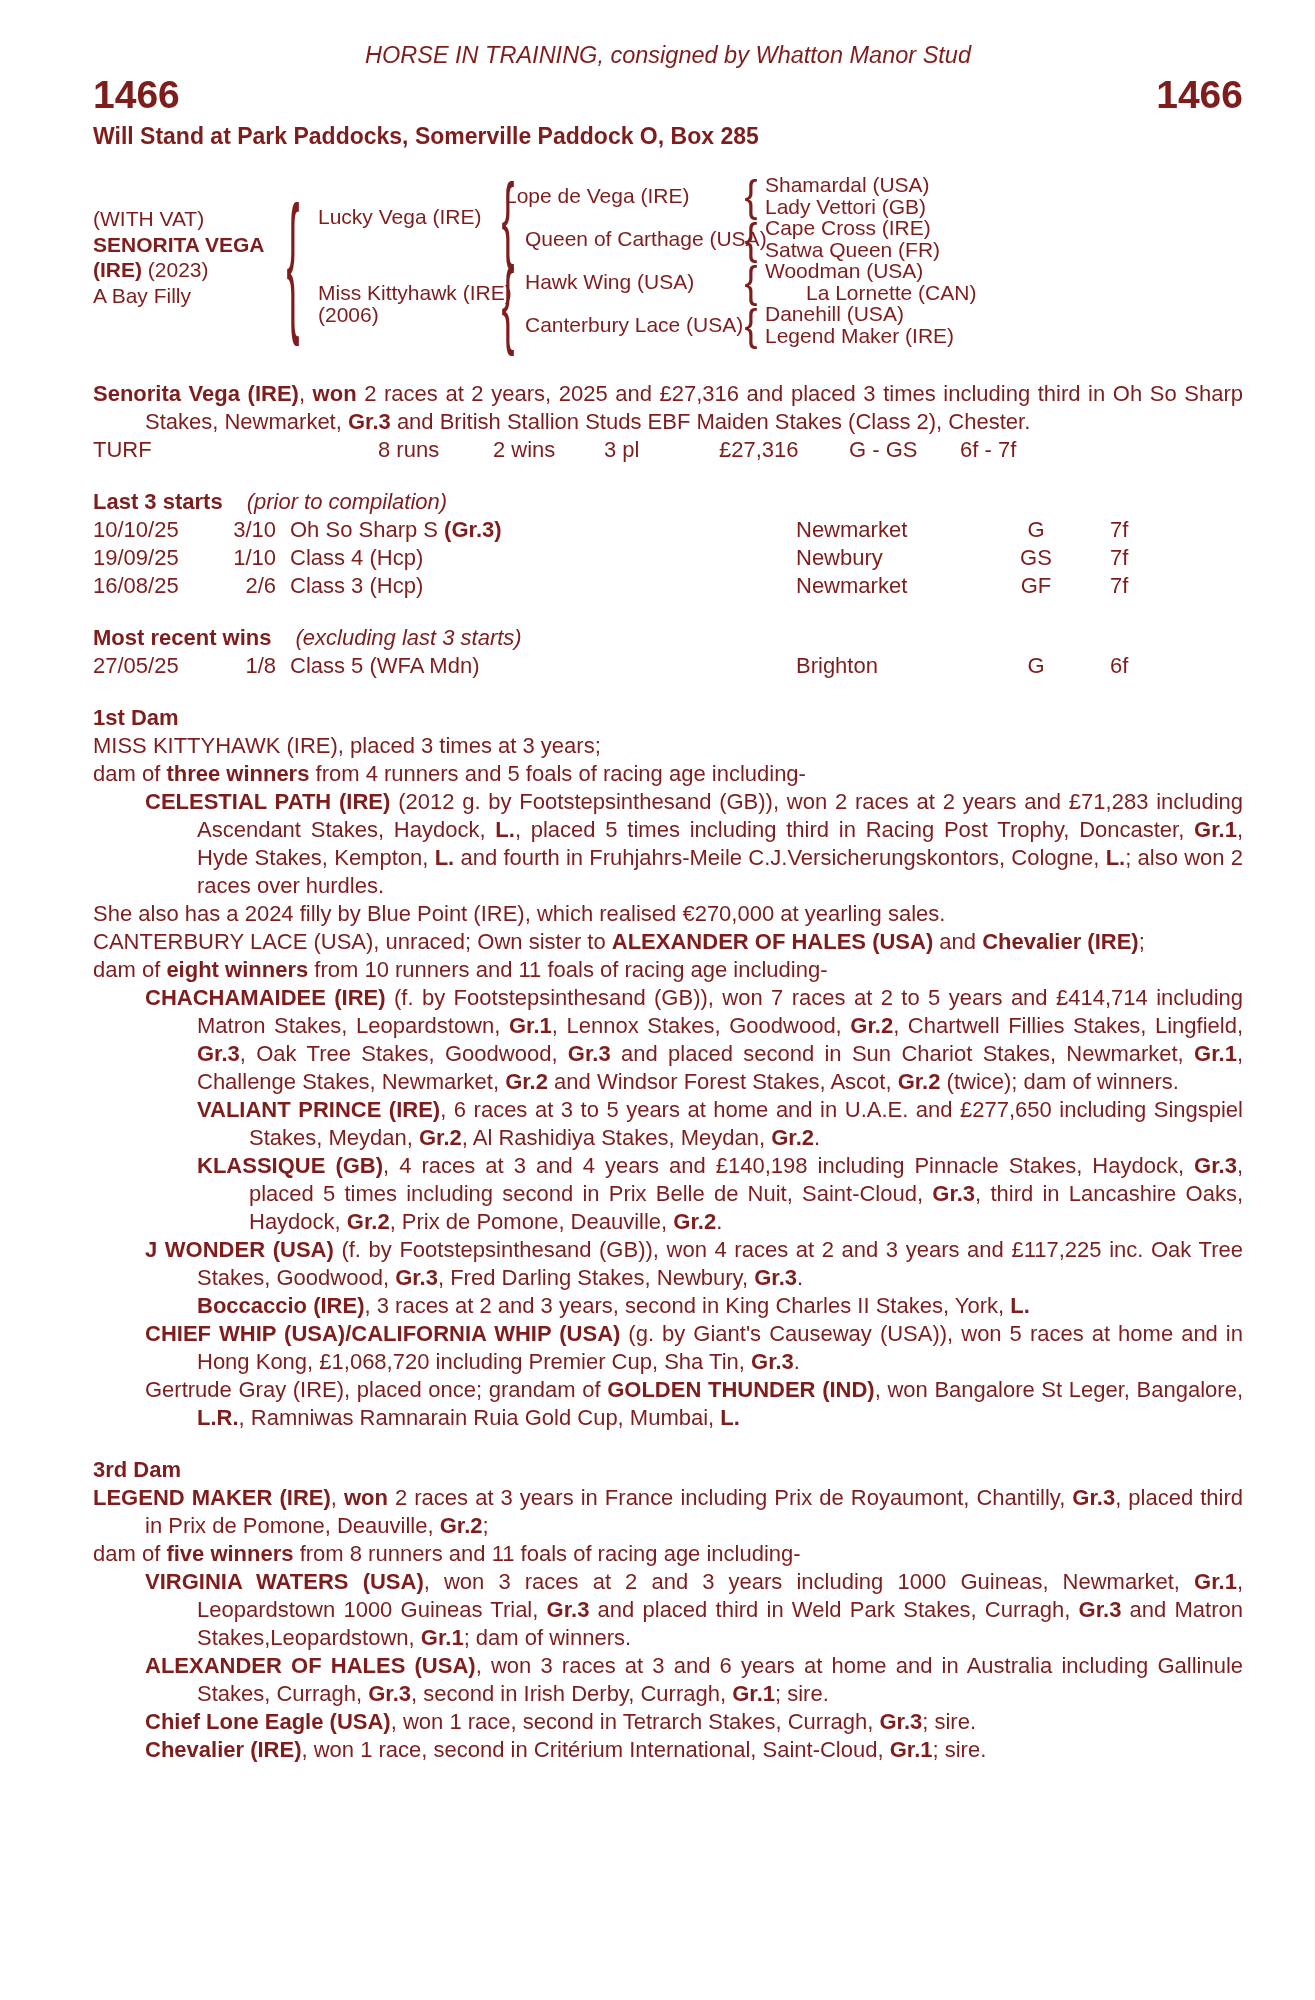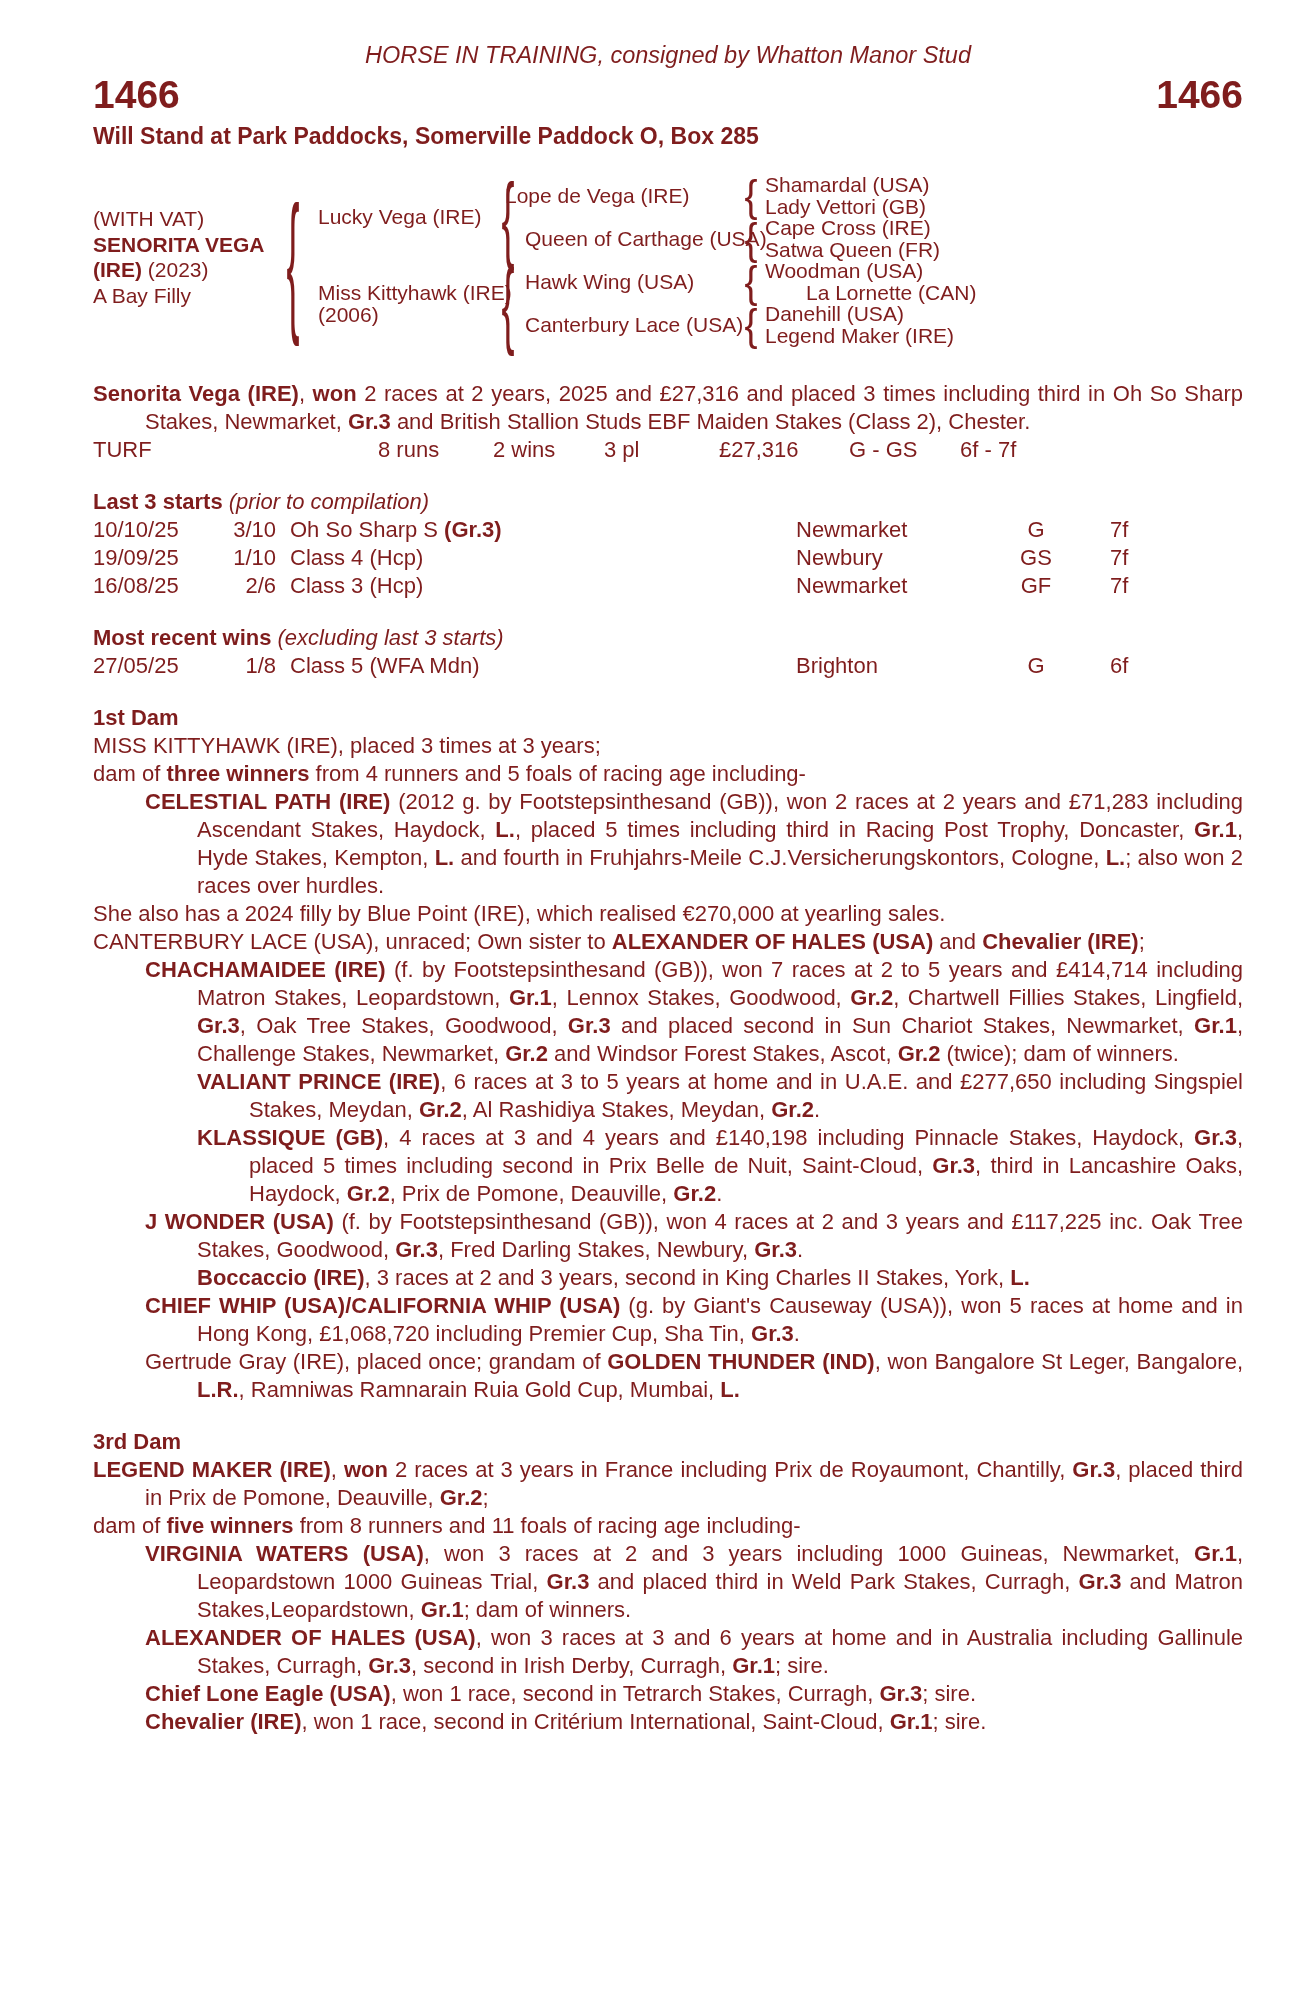--- a/index.html
+++ b/index.html
@@ -33,21 +33,21 @@
   .p-l1{padding-left:104px;text-indent:-52px;}
   .p-l2{padding-left:156px;text-indent:-52px;}
   .summary{margin-top:30px;}
 
   .bha-heading{font-weight:bold;margin-top:24px;}
   .turf-row{display:flex;}
   .tc{flex:0 0 auto;white-space:nowrap;}
   .tc0{width:285px}.tc1{width:115px}.tc2{width:111px}.tc3{width:115px}.tc4{width:130px}.tc5{width:111px}.tc6{flex:1}
 
   .section-heading{margin-top:24px;}
-  .section-heading .note{font-style:italic;margin-left:6px;}
+  .section-heading .note{font-style:italic;margin-left:24px;}
 
   .race-row{display:flex;}
   .c-date{width:104px;flex:0 0 auto;}
   .c-pos{width:79px;flex:0 0 auto;text-align:right;}
   .c-race{width:520px;flex:0 0 auto;padding-left:14px;box-sizing:border-box;}
   .c-course{width:210px;flex:0 0 auto;}
   .c-going{width:60px;flex:0 0 auto;text-align:center;}
   .c-dist{flex:1;padding-left:44px;box-sizing:border-box;}
 
   .dam-heading{font-weight:bold;margin-top:24px;}
@@ -160,20 +160,21 @@
       </div>
     </div>
 
   <div id="dams">
       <div class="dam-heading">1st Dam</div>
       <div class="para p-flush"><span>MISS KITTYHAWK (IRE), placed 3 times at 3 years;</span></div>
       <div class="para p-flush"><span>dam of </span><span class="b">three winners</span><span> from 4 runners and 5 foals of racing age including-</span></div>
       <div class="para p-l1"><span class="b">CELESTIAL PATH (IRE)</span><span> (2012 g. by Footstepsinthesand (GB)), won 2 races at 2 years and £71,283 including Ascendant Stakes, Haydock, </span><span class="b">L.</span><span>, placed 5 times including third in Racing Post Trophy, Doncaster, </span><span class="b">Gr.1</span><span>, Hyde Stakes, Kempton, </span><span class="b">L.</span><span> and fourth in Fruhjahrs-Meile C.J.Versicherungskontors, Cologne, </span><span class="b">L.</span><span>; also won 2 races over hurdles.</span></div>
       <div class="para p-flush"><span>She also has a 2024 filly by Blue Point (IRE), which realised €270,000 at yearling sales.</span></div>
       <div class="para p-flush"><span>CANTERBURY LACE (USA), unraced; Own sister to </span><span class="b">ALEXANDER OF HALES (USA)</span><span> and </span><span class="b">Chevalier (IRE)</span><span>;</span></div>
+      <div class="para p-flush"><span>dam of </span><span class="b">eight winners</span><span> from 10 runners and 11 foals of racing age including-</span></div>
       <div class="para p-l1"><span class="b">CHACHAMAIDEE (IRE)</span><span> (f. by Footstepsinthesand (GB)), won 7 races at 2 to 5 years and £414,714 including Matron Stakes, Leopardstown, </span><span class="b">Gr.1</span><span>, Lennox Stakes, Goodwood, </span><span class="b">Gr.2</span><span>, Chartwell Fillies Stakes, Lingfield, </span><span class="b">Gr.3</span><span>, Oak Tree Stakes, Goodwood, </span><span class="b">Gr.3</span><span> and placed second in Sun Chariot Stakes, Newmarket, </span><span class="b">Gr.1</span><span>, Challenge Stakes, Newmarket, </span><span class="b">Gr.2</span><span> and Windsor Forest Stakes, Ascot, </span><span class="b">Gr.2</span><span> (twice); dam of winners.</span></div>
       <div class="para p-l2"><span class="b">VALIANT PRINCE (IRE)</span><span>, 6 races at 3 to 5 years at home and in U.A.E. and £277,650 including Singspiel Stakes, Meydan, </span><span class="b">Gr.2</span><span>, Al Rashidiya Stakes, Meydan, </span><span class="b">Gr.2</span><span>.</span></div>
       <div class="para p-l2"><span class="b">KLASSIQUE (GB)</span><span>, 4 races at 3 and 4 years and £140,198 including Pinnacle Stakes, Haydock, </span><span class="b">Gr.3</span><span>, placed 5 times including second in Prix Belle de Nuit, Saint-Cloud, </span><span class="b">Gr.3</span><span>, third in Lancashire Oaks, Haydock, </span><span class="b">Gr.2</span><span>, Prix de Pomone, Deauville, </span><span class="b">Gr.2</span><span>.</span></div>
       <div class="para p-l1"><span class="b">J WONDER (USA)</span><span> (f. by Footstepsinthesand (GB)), won 4 races at 2 and 3 years and £117,225 inc. Oak Tree Stakes, Goodwood, </span><span class="b">Gr.3</span><span>, Fred Darling Stakes, Newbury, </span><span class="b">Gr.3</span><span>.</span></div>
       <div class="para p-l2"><span class="b">Boccaccio (IRE)</span><span>, 3 races at 2 and 3 years, second in King Charles II Stakes, York, </span><span class="b">L.</span></div>
       <div class="para p-l1"><span class="b">CHIEF WHIP (USA)/CALIFORNIA WHIP (USA)</span><span> (g. by Giant's Causeway (USA)), won 5 races at home and in Hong Kong, £1,068,720 including Premier Cup, Sha Tin, </span><span class="b">Gr.3</span><span>.</span></div>
       <div class="para p-l1"><span>Gertrude Gray (IRE), placed once; grandam of </span><span class="b">GOLDEN THUNDER (IND)</span><span>, won Bangalore St Leger, Bangalore, </span><span class="b">L.R.</span><span>, Ramniwas Ramnarain Ruia Gold Cup, Mumbai, </span><span class="b">L.</span></div>
       <div class="dam-heading">3rd Dam</div>
       <div class="para p-flush"><span class="b">LEGEND MAKER (IRE)</span><span>, </span><span class="b">won</span><span> 2 races at 3 years in France including Prix de Royaumont, Chantilly, </span><span class="b">Gr.3</span><span>, placed third in Prix de Pomone, Deauville, </span><span class="b">Gr.2</span><span>;</span></div>
       <div class="para p-flush"><span>dam of </span><span class="b">five winners</span><span> from 8 runners and 11 foals of racing age including-</span></div>

